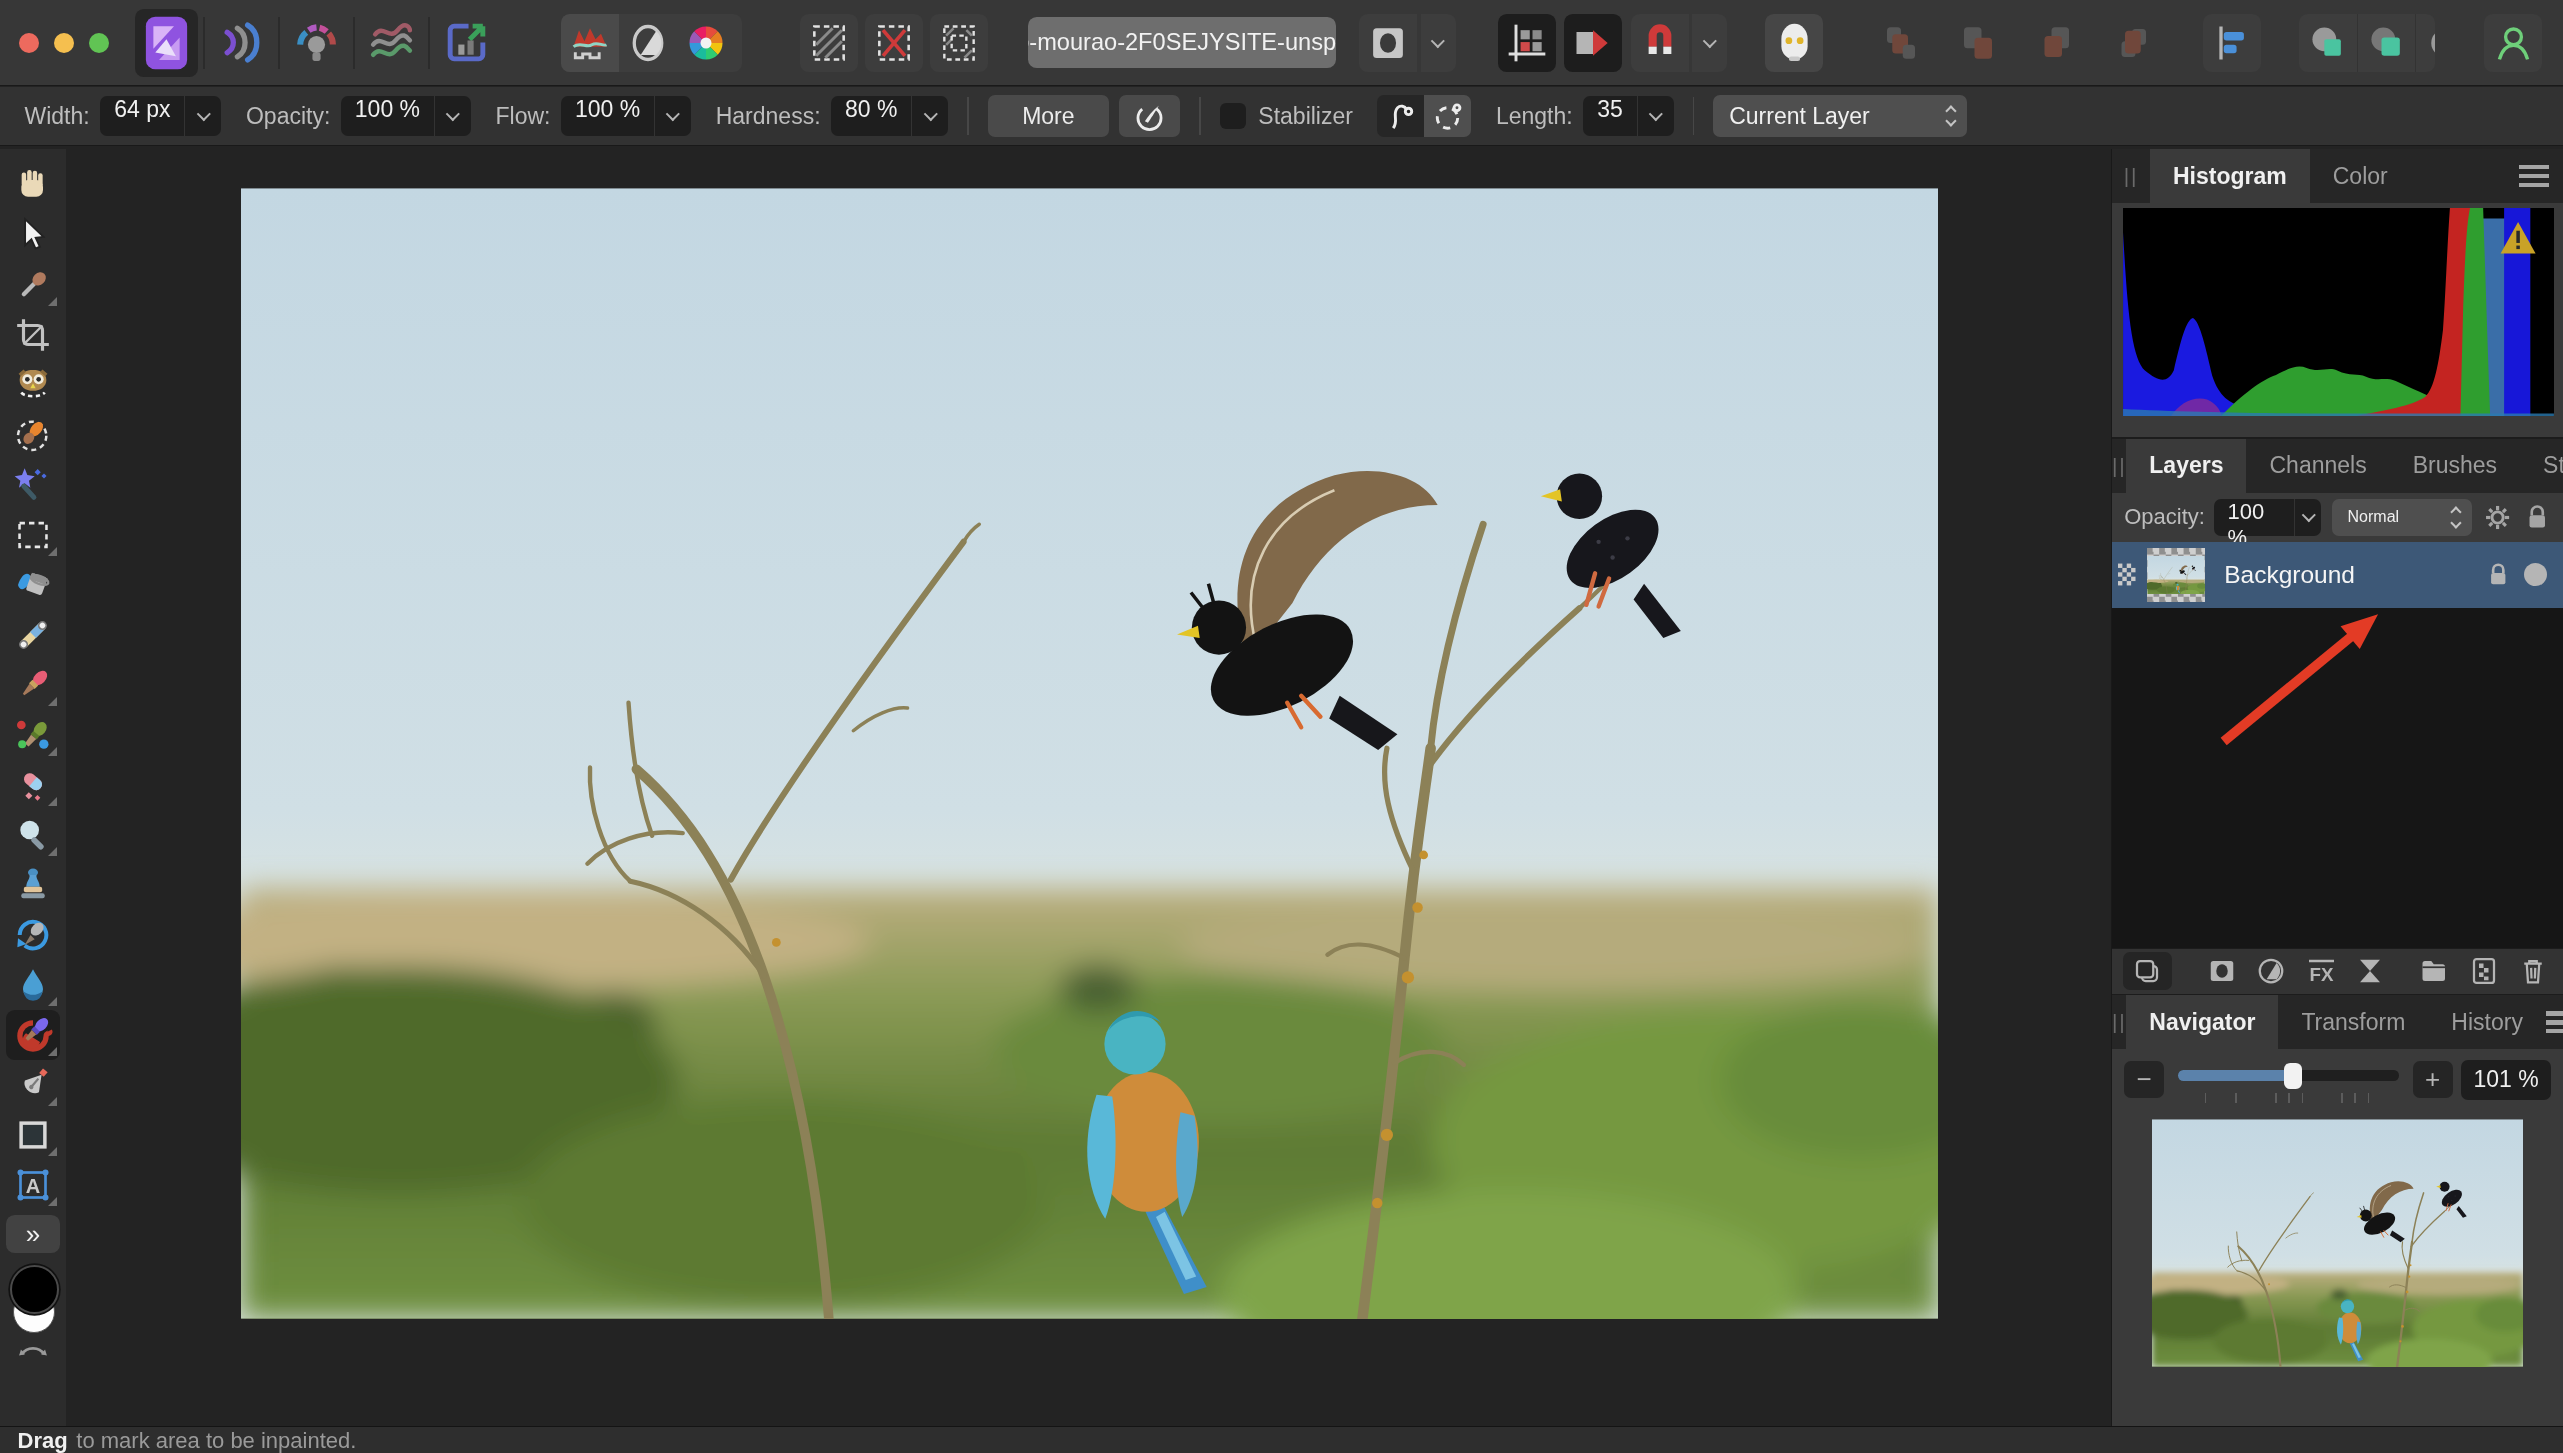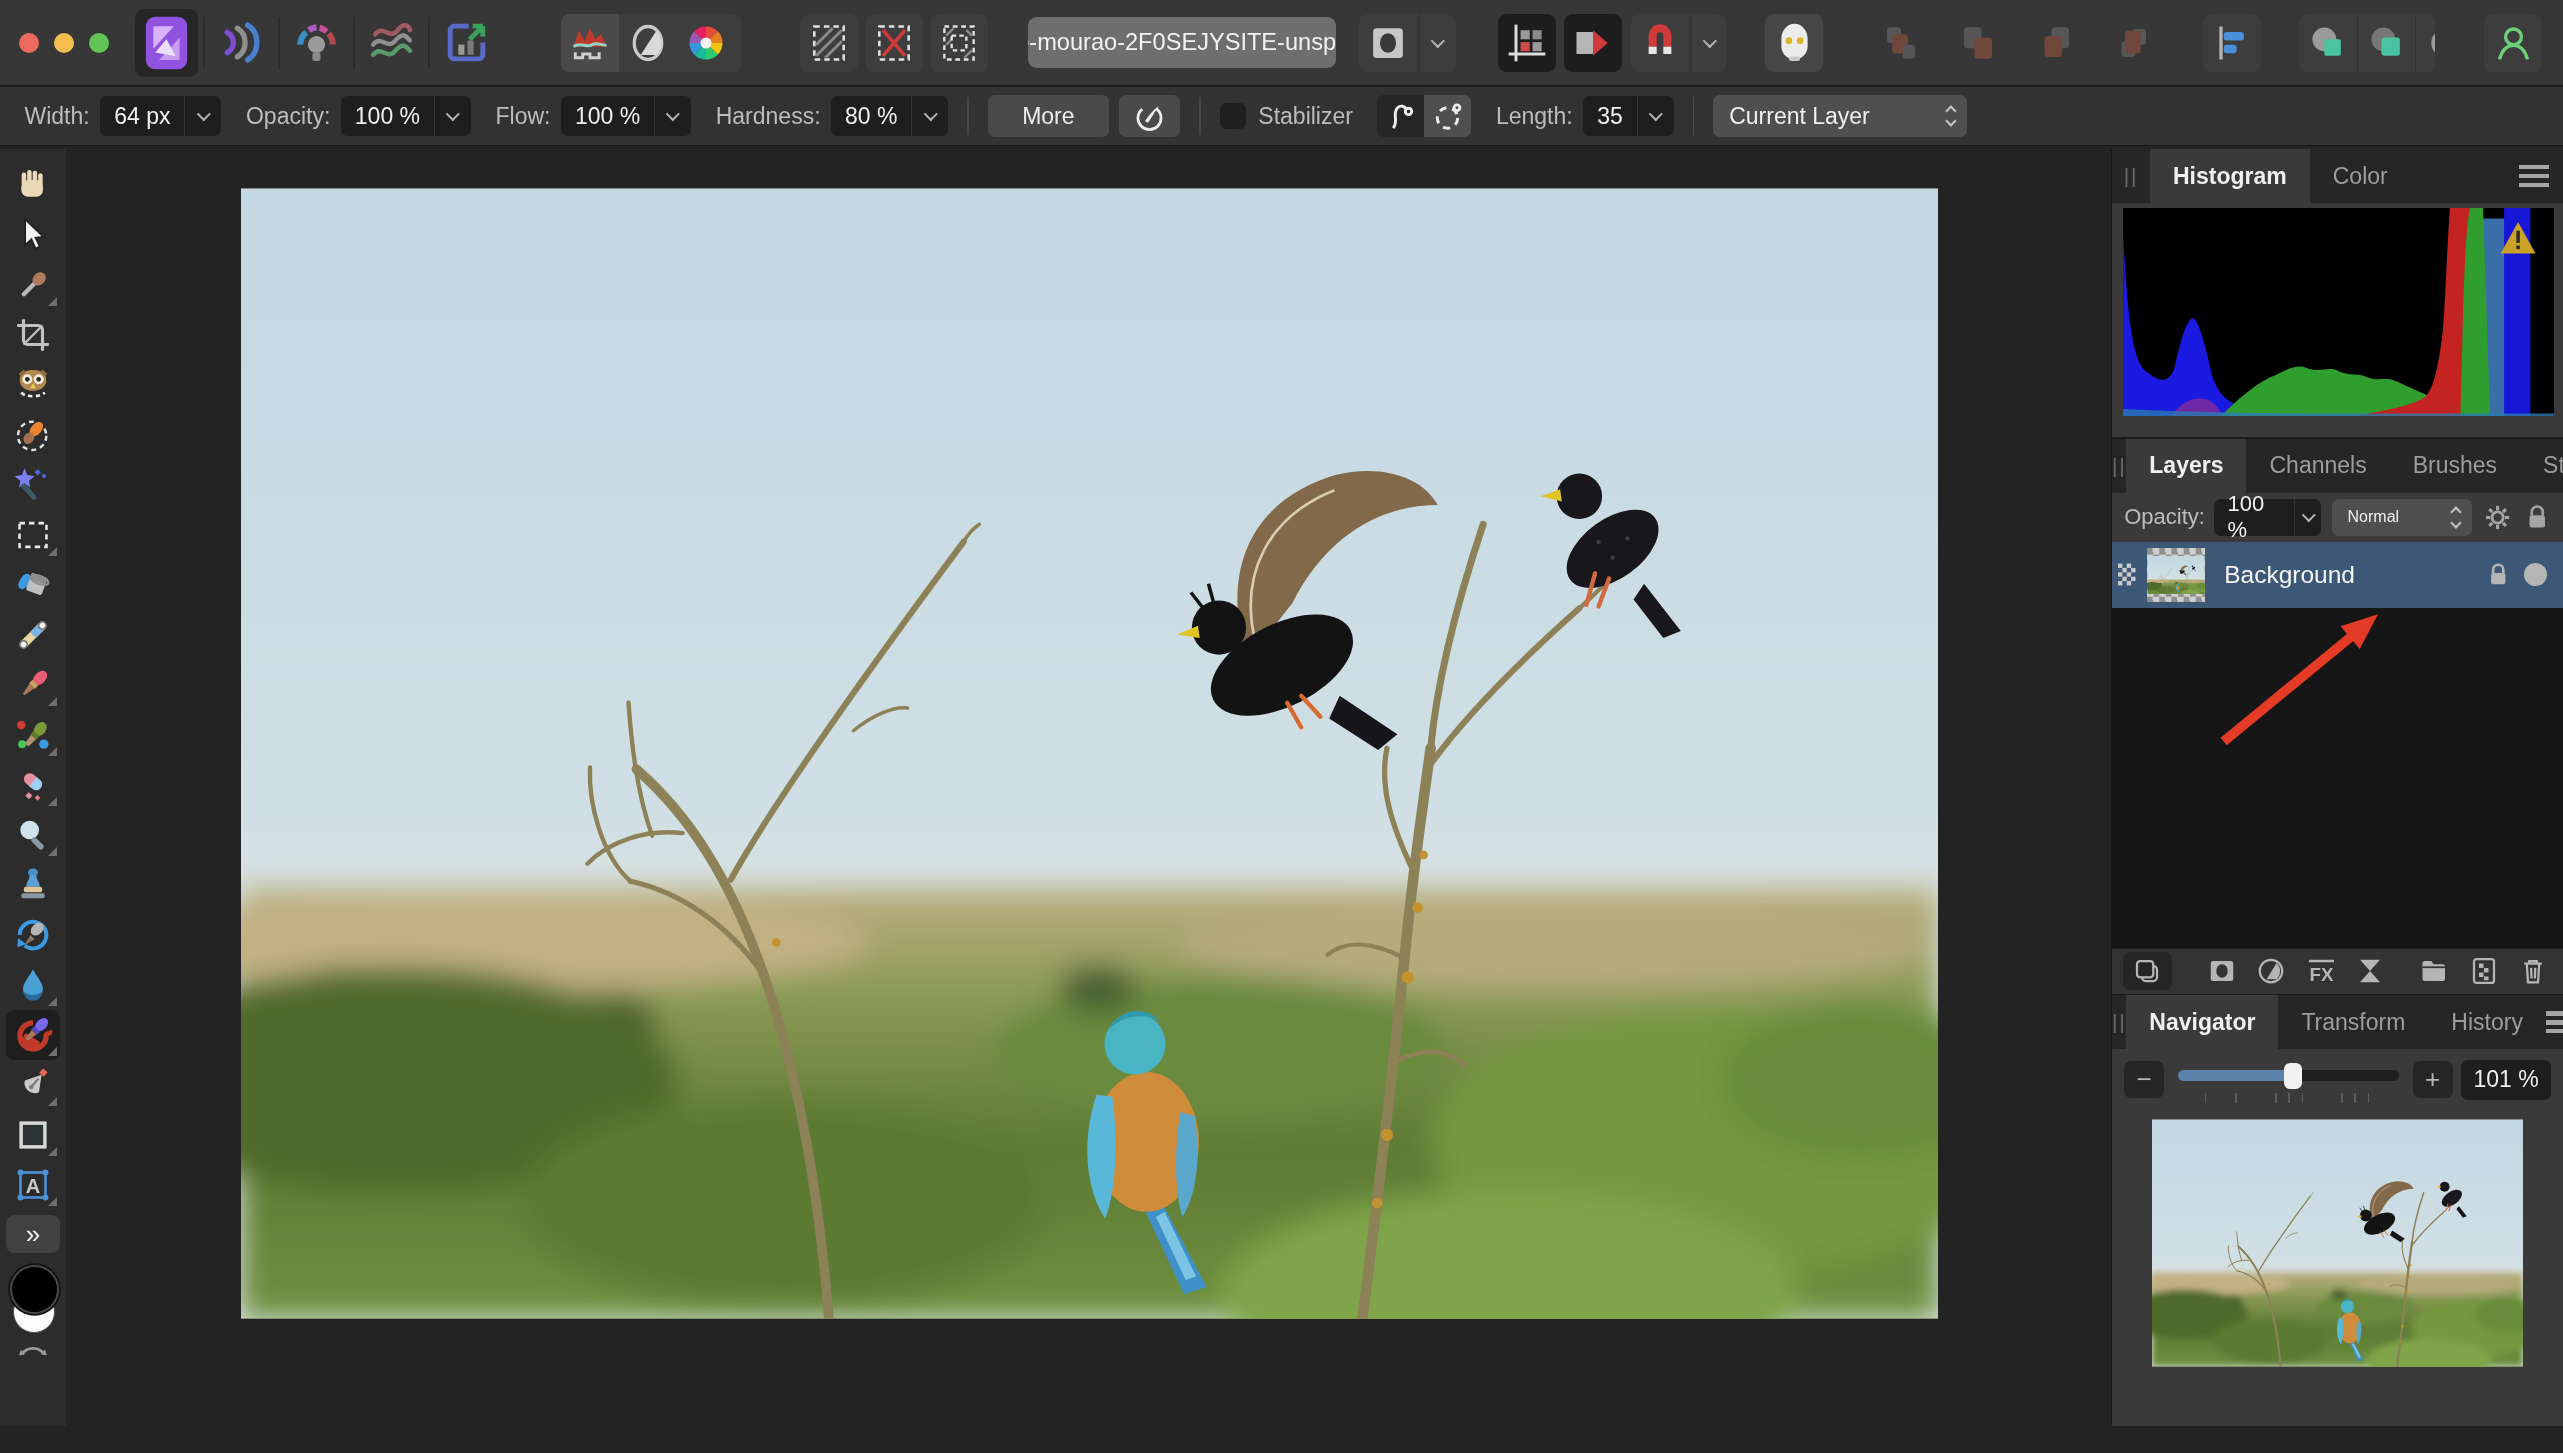--- a/index.html
+++ b/index.html
@@ -23,21 +23,21 @@
   .doc-title{height:51px;width:395px;background:#6e6e6e;border-radius:8.7px;color:#f2f2f2;font-size:23.6px;display:flex;align-items:center;justify-content:center;white-space:nowrap;overflow:hidden;margin:0 23px 0 40px;}
   .chev{width:9.6px;height:9.6px;border-right:2.6px solid #b5b5b5;border-bottom:2.6px solid #b5b5b5;transform:rotate(45deg);margin-top:-4.4px;}
   .chevbox{width:35px;height:58px;display:flex;align-items:center;justify-content:center;background:#3d3d3d;border-radius:0 8.7px 8.7px 0;}
   .updown{display:flex;flex-direction:column;gap:2.6px;align-items:center;margin-left:auto;margin-right:12.2px;}
   .updown .u{width:7.9px;height:7.9px;border-left:2.6px solid #c5c5c5;border-top:2.6px solid #c5c5c5;transform:rotate(45deg);}
   .updown .d{width:7.9px;height:7.9px;border-right:2.6px solid #c5c5c5;border-bottom:2.6px solid #c5c5c5;transform:rotate(45deg);}
 
   
   .contextbar{position:absolute;left:0;top:87px;width:2563px;height:59px;background:#323232;border-bottom:1.7px solid #191919;display:flex;align-items:center;font-size:23px;color:#bdbdbd;}
   .ctx-label{margin:0 10.5px 0 24.5px;}
-  .field{height:40px;background:#1e1e1e;border-radius:7px;display:flex;align-items:center;color:#f0f0f0;}
+  .field{height:40px;background:#1e1e1e;border-radius:7px;display:flex;color:#f0f0f0;}
   .field .val{padding:0 14px;min-width:73px;}
   .field .fchev{width:37px;height:40px;border-left:1.7px solid #333;display:flex;align-items:center;justify-content:center;}
   .btn{height:42px;background:#4a4a4a;border-radius:7px;color:#ececec;display:flex;align-items:center;justify-content:center;padding:0 34px;font-size:23px;}
   .ctx-sep{width:1.7px;height:38px;background:#474747;margin:0 19px;}
   .checkbox{width:26px;height:26px;background:#1e1e1e;border-radius:6.1px;margin-right:12.2px;}
   .seg{display:flex;border-radius:7px;overflow:hidden;height:42px;}
   .seg .sbtn{width:47px;display:flex;align-items:center;justify-content:center;}
   .select{height:42px;background:#4f4f4f;border-radius:7px;display:flex;align-items:center;color:#f0f0f0;padding-left:15.7px;}
 
   
@@ -902,14 +902,18 @@
       <div style="background:#3a3a3a;flex:1">
         <div class="nav-thumb">
           <svg viewBox="0 0 1940 1292" width="371" height="248">
               <use href="#photo-art"></use>
             </svg>
         </div>
       </div>
     </div>
   </div>
 
+  <div class="statusbar">
+    <b>Drag</b>
+    <span>to mark area to be inpainted.</span>
+  </div>
 </div>
 
 
 </body></html>

